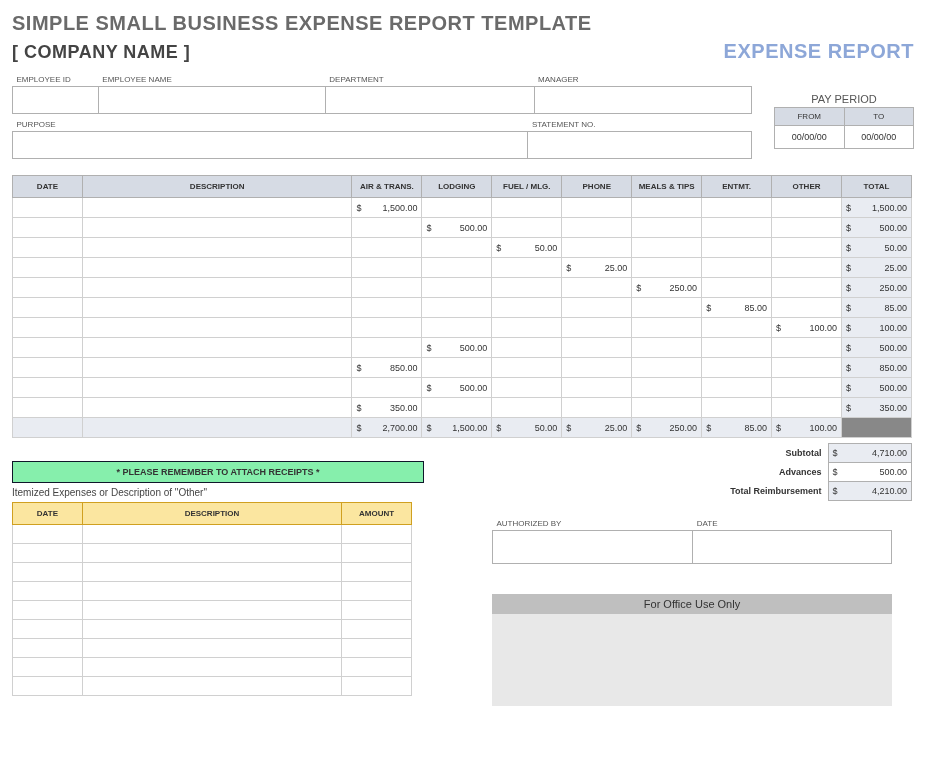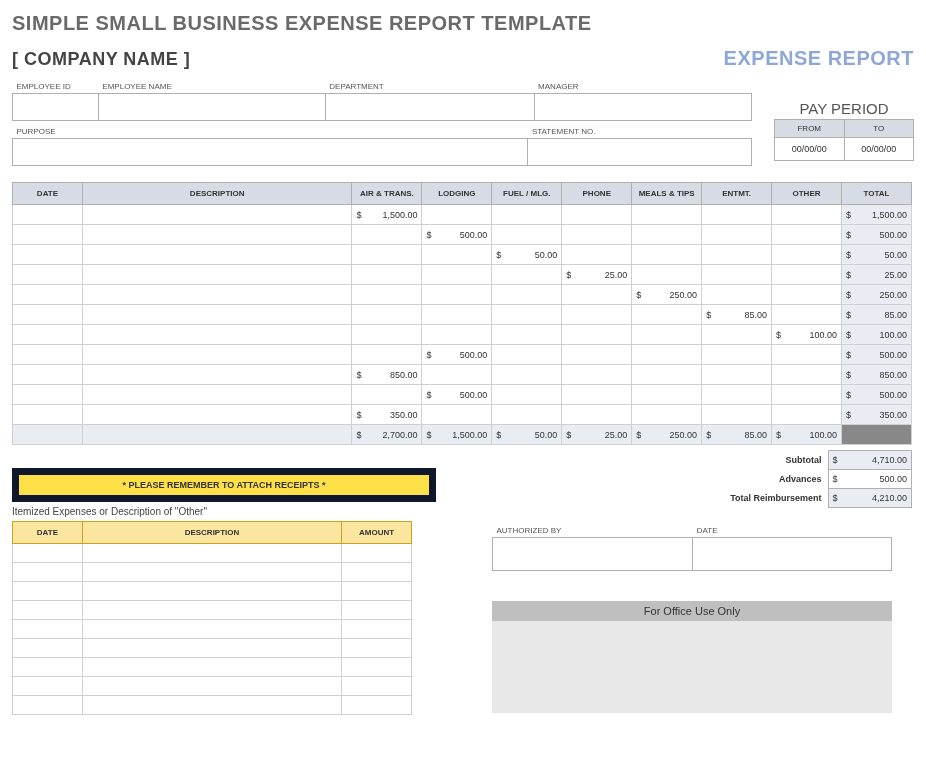--- a/index.html
+++ b/index.html
@@ -10,21 +10,21 @@
     background: #fff;
     color: #333;
     width: 926px;
     box-sizing: border-box;
   }
   .title {
     font-size: 20px;
     font-weight: bold;
     color: #6a6a6a;
     letter-spacing: 0.5px;
-    margin-bottom: 12px;
+    margin-bottom: 5px;
   }
   .subtitle {
     font-size: 18px;
     font-weight: bold;
     color: #444;
     letter-spacing: 0.5px;
   }
   .report-label {
     font-size: 20px;
     font-weight: bold;
@@ -44,21 +44,21 @@
     color: #555;
     padding: 2px 4px;
   }
   .info-cell {
     border: 1px solid #b0b0b0;
     height: 24px;
     background: #fff;
   }
   .pay-period-title {
     text-align: center;
-    font-size: 15px;
+    font-size: 11px;
     color: #555;
     padding: 2px;
   }
   .pp-header {
     background: #d6dbe4;
     border: 1px solid #b0b0b0;
     text-align: center;
     font-size: 8px;
     padding: 4px;
   }
@@ -97,22 +97,22 @@
   .summary-val {
     border: 1px solid #b0b0b0;
     font-size: 9px;
     text-align: right;
     padding: 4px;
     background: #e9ecf2;
   }
   .summary-val.white { background: #fff; }
   .summary-val .cur { float: left; }
   .reminder-bar {
-    background: #fde047;
-    border: 7px solid #0f172a;
+    background: #86efac;
+    border: 1px solid #0f172a;
     text-align: center;
     font-size: 9px;
     font-weight: bold;
     color: #333;
     padding: 5px;
     width: 400px;
   }
   .itemized-title { font-size: 10px; color: #444; padding: 4px 0; }
   .item-header {
     background: #fbe6a0;

